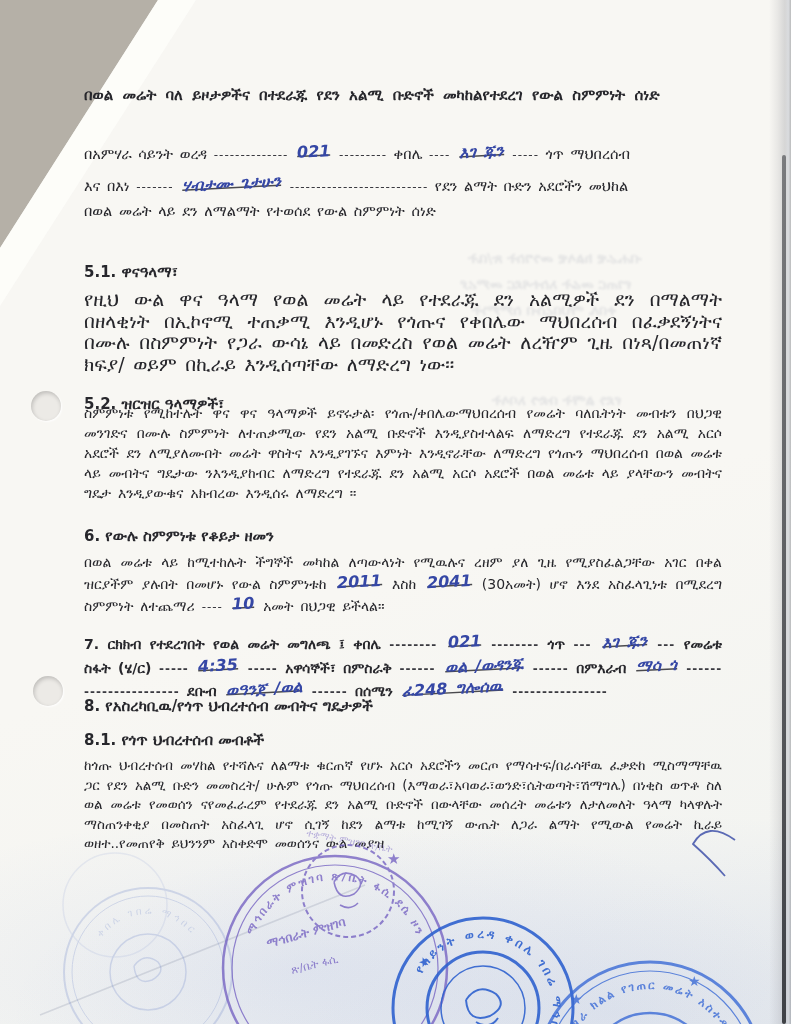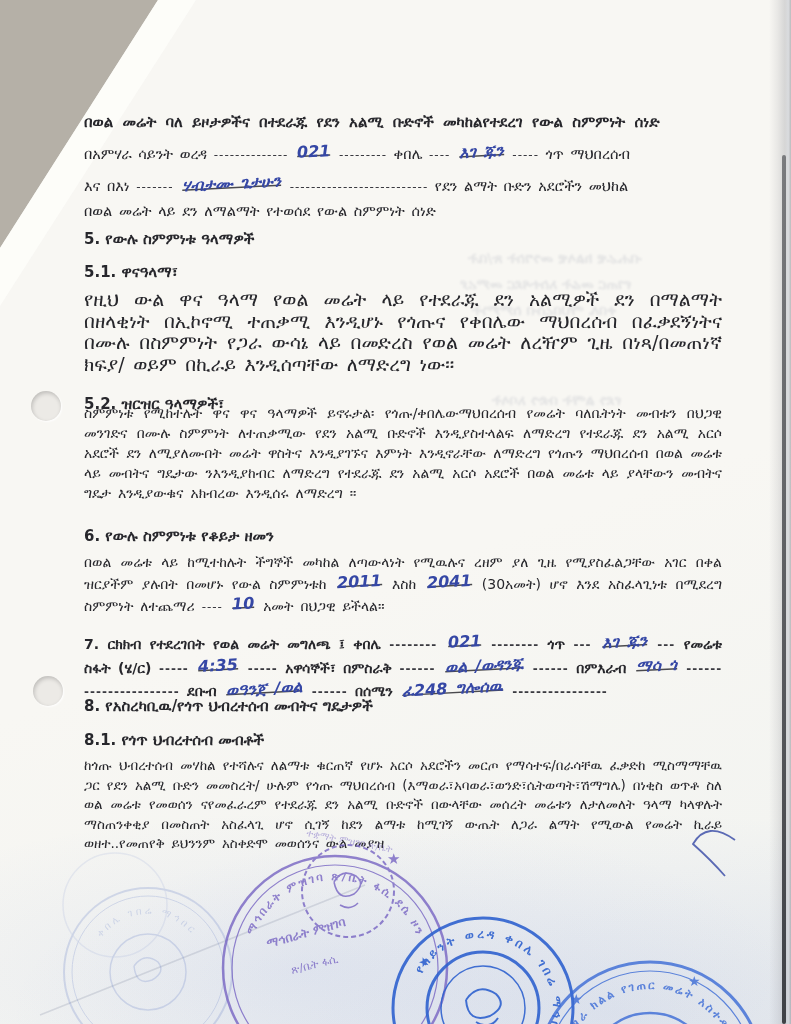--- a/index.html
+++ b/index.html
@@ -13,21 +13,21 @@
   .wash{position:absolute;left:0;right:0;top:810px;bottom:0;pointer-events:none;
         background:radial-gradient(ellipse at 38% 75%,rgba(95,125,215,.09),rgba(95,125,215,0) 70%),
                    radial-gradient(ellipse at 78% 95%,rgba(95,125,215,.12),rgba(95,125,215,0) 70%);}
   .edge{position:absolute;top:0;right:0;width:22px;height:100%;
         background:linear-gradient(to right,rgba(0,0,0,0),rgba(140,140,148,.15) 40%,rgba(150,152,158,.35) 72%,rgba(205,208,214,.7) 88%,rgba(125,128,134,.5));}
   .edge-line{position:absolute;top:155px;right:5px;width:4px;height:869px;border-radius:2px;
         background:linear-gradient(to bottom,rgba(45,47,52,.55),rgba(38,40,45,.85));}
   .hole{position:absolute;width:30px;height:30px;border-radius:50%;background:#eceae6;
         box-shadow:inset 1px 2px 4px rgba(0,0,0,.20),1px 1px 2px rgba(255,255,255,.9);}
   .tb{position:absolute;left:84px;width:638px;color:#27272c;}
-  .title{top:84px;font-weight:bold;font-size:15px;line-height:23px;text-align:justify;word-spacing:4px;margin-top:27px;}
+  .title{top:84px;font-weight:bold;font-size:15px;line-height:23px;text-align:justify;word-spacing:4px;}
   .fline{font-size:14.5px;line-height:22px;word-spacing:2px;white-space:nowrap;}
   .h{font-weight:bold;font-size:15px;}
   .para{font-size:19px;line-height:21.5px;text-align:justify;word-spacing:2.5px;}
   .dots{letter-spacing:1px;color:#3a3a40;font-size:12px;}
   .hw{color:#3547a5;font-size:16px;font-style:italic;font-weight:bold;display:inline-block;
       transform:rotate(-3deg);position:relative;top:-2px;margin:0 2px;white-space:nowrap;}
   .hw.struck{background:linear-gradient(to right,#4a4a4e,#4a4a4e) no-repeat 0 68%/100% 1.5px;}
   .bleed{position:absolute;color:#646c85;opacity:.15;filter:blur(1.1px);transform:scaleX(-1);
          font-size:14px;font-weight:bold;white-space:nowrap;pointer-events:none;}
   .stamps{position:absolute;left:0;top:0;pointer-events:none;}
@@ -61,21 +61,20 @@
   <div class="tb fline" style="top:175px">
     <span>እና በእነ</span>
     <span class="dots">-------</span>
     <span class="hw struck">ሃብታሙ ጌታሁን</span>
     <span class="dots">--------------------------</span>
     <span>የደን ልማት ቡድን አደሮችን መህከል</span>
   </div>
 
   <div class="tb fline" style="top:200px">በወል መሬት ላይ ደን ለማልማት የተወሰደ የውል ስምምነት ሰነድ</div>
 
-  <div class="tb h" style="top:230px">5. የውሉ ስምምነቱ ዓላማዎች</div>
   <div class="tb h" style="top:263px">5.1. ዋናዓላማ፣</div>
   <div class="tb para" style="top:289px">የዚህ ውል ዋና ዓላማ የወል መሬት ላይ የተደራጁ ደን አልሚዎች ደን በማልማት በዘላቂነት በኢኮኖሚ ተጠቃሚ እንዲሆኑ የጎጡና የቀበሌው ማህበረሰብ በፈቃደኝነትና በሙሉ በስምምነት የጋራ ውሳኔ ላይ በመድረስ የወል መሬት ለረዥም ጊዜ በነጻ/በመጠነኛ ክፍያ/ ወይም በኪራይ እንዲሰጣቸው ለማድረግ ነው፡፡</div>
 
   <div class="tb h" style="top:395px">5.2. ዝርዝር ዓላማዎች፣</div>
   <div class="tb para" style="top:403px;line-height:20px;font-size:14px">ስምምነቱ የሚከተሉት ዋና ዋና ዓላማዎች ይኖሩታል፡ የጎጡ/ቀበሌውማህበረሰብ የመሬት ባለቤትነት መብቱን በህጋዊ መንገድና በሙሉ ስምምነት ለተጠቃሚው የደን አልሚ ቡድኖች እንዲያስተላልፍ ለማድረግ የተደራጁ ደን አልሚ አርሶ አደሮች ደን ለሚያለሙበት መሬት ዋስትና እንዲያገኙና እምነት እንዲኖራቸው ለማድረግ የጎጡን ማህበረሰብ በወል መሬቱ ላይ መብትና ግዴታው ንእንዲያከብር ለማድረግ የተደራጁ ደን አልሚ አርሶ አደሮች በወል መሬቱ ላይ ያላቸውን መብትና ግዴታ እንዲያውቁና አክብረው እንዲሰሩ ለማድረግ ፡፡</div>
 
   <div class="tb h" style="top:527px">6. የውሉ ስምምነቱ የቆይታ ዘመን</div>
   <div class="tb para" style="top:551px;line-height:22px;font-size:14px">
     <span>በወል መሬቱ ላይ ከሚተከሉት ችግኞች መካከል ለጣውላነት የሚዉሉና ረዘም ያለ ጊዜ የሚያስፈልጋቸው አገር በቀል ዝርያችም ያሉበት በመሆኑ የውል ስምምነቱከ</span>
     <span class="hw struck">2011</span>

